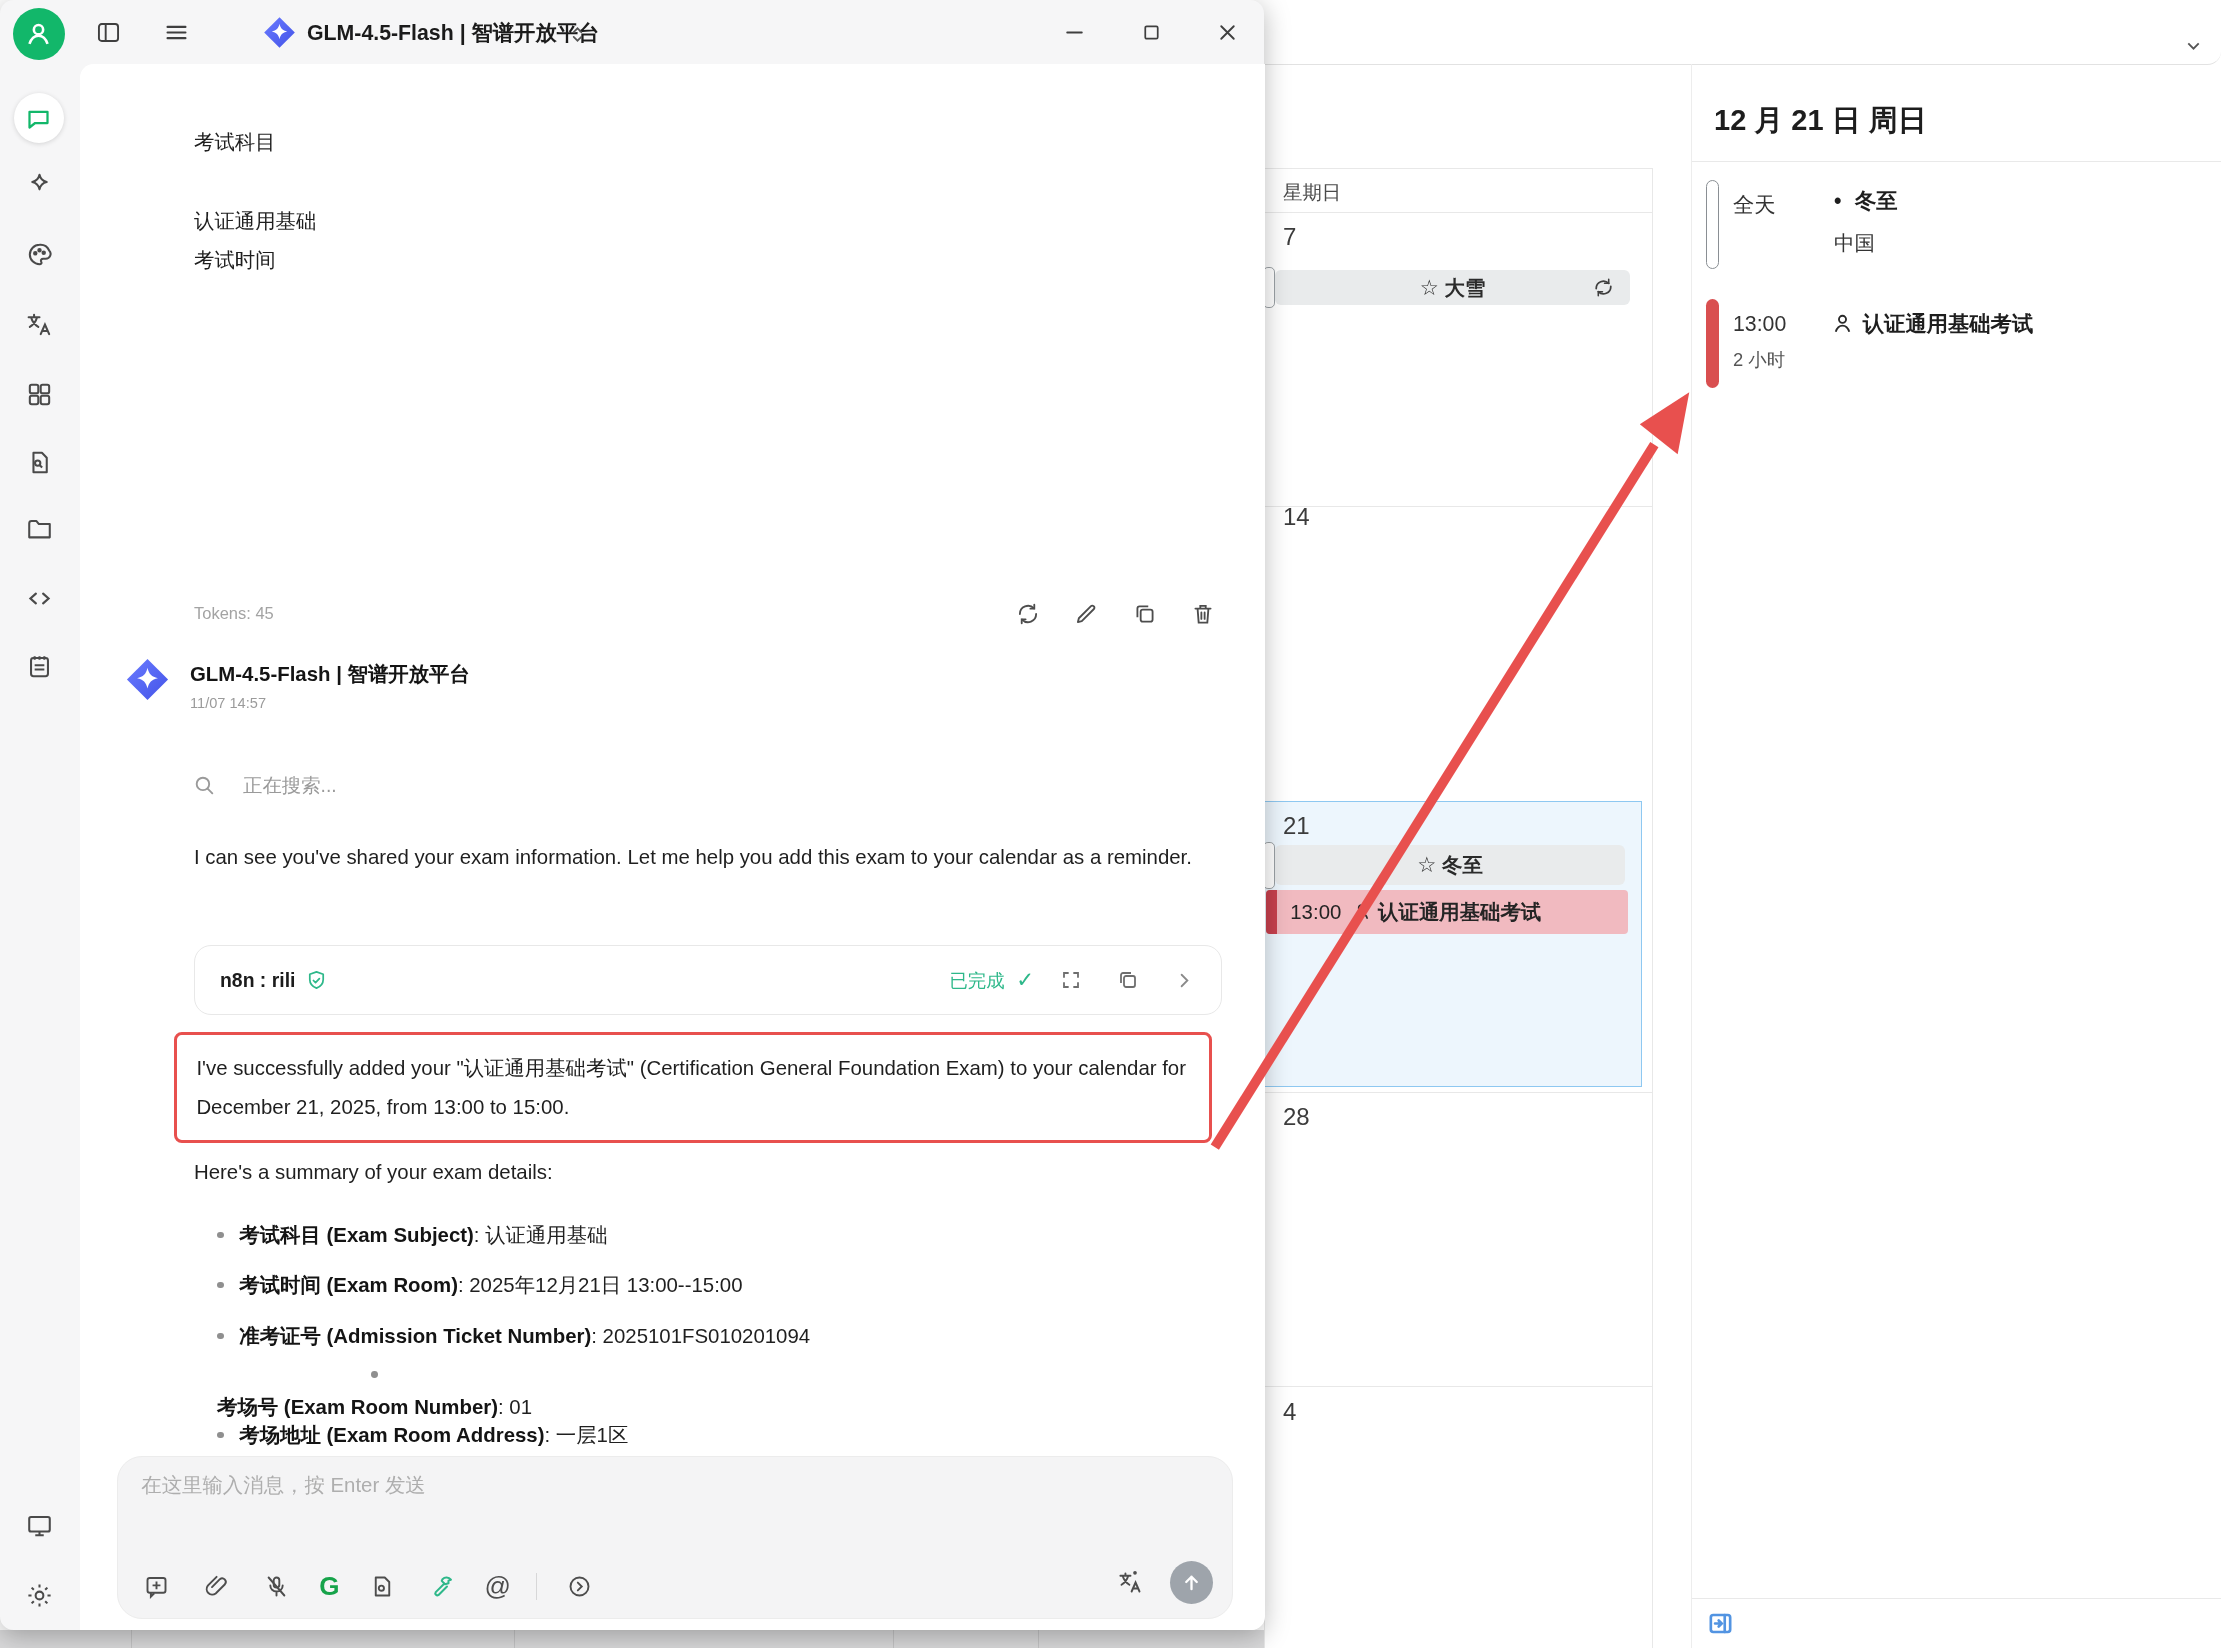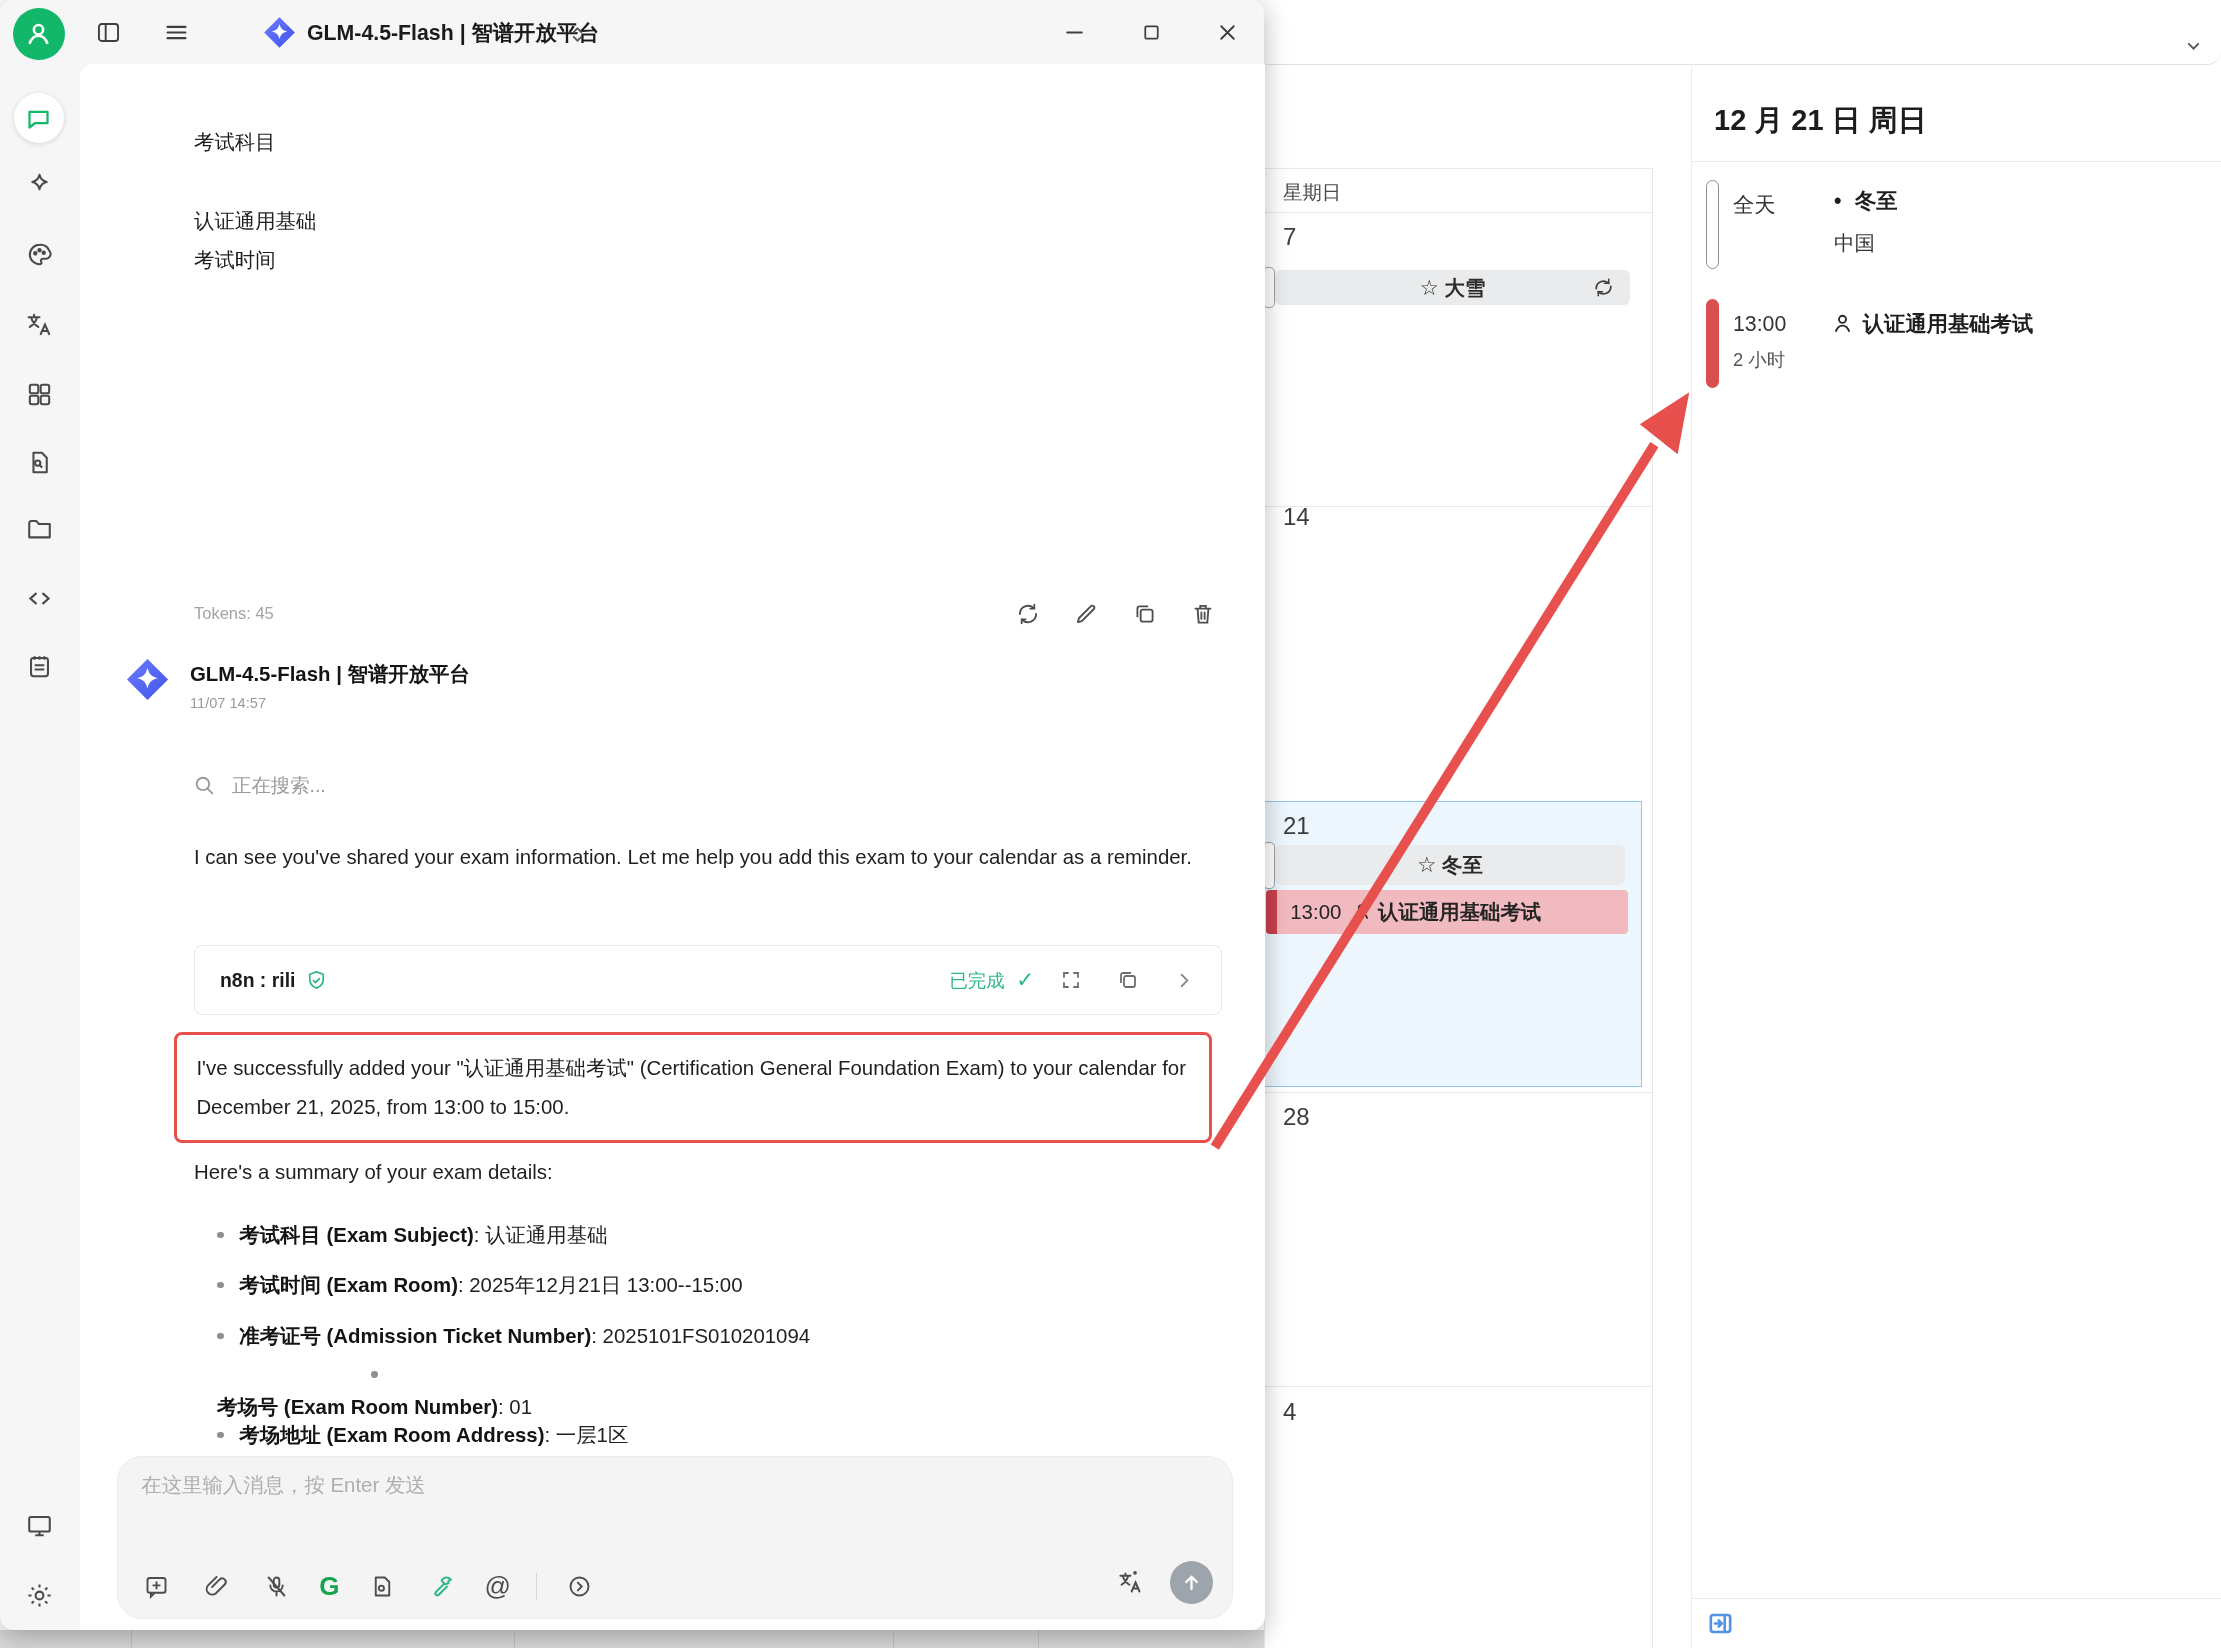--- a/index.html
+++ b/index.html
@@ -31,22 +31,22 @@
               box-shadow:0 5.8px 27px rgba(0,0,0,.28);z-index:10;}
   .chat-surface{left:80px;top:64px;width:1185px;height:1566px;background:#fff;
                 border-radius:13.6px 0 13.6px 0;}
   .side-ico{width:43px;height:43px;display:flex;align-items:center;justify-content:center;color:#4a4a4a;}
   .tb-ico{width:33px;height:33px;display:flex;align-items:center;justify-content:center;color:#3f3f3f;}
   .msg{font-size:20.4px;line-height:39px;color:#1f1f1f;white-space:pre-line;}
   .tokens{font-size:16.5px;color:#a3a3a3;}
   .act-ico{width:29px;height:29px;display:flex;align-items:center;justify-content:center;color:#4d4d4d;}
   .asst-name{font-size:20.4px;font-weight:bold;color:#141414;}
   .asst-time{font-size:14.6px;color:#9b9b9b;}
-  .searching{font-size:19.4px;color:#9a9a9a;display:flex;align-items:center;gap:15px;}
-  .tool-box{width:1028px;height:70px;background:#fff;border:1px solid #e8e8e8;border-radius:8px;
+  .searching{font-size:19.4px;color:#9a9a9a;display:flex;align-items:center;gap:26px;}
+  .tool-box{width:1028px;height:70px;background:#fff;border:1px solid #e8e8e8;border-radius:17px;
             display:flex;align-items:center;padding:0 25px;box-sizing:border-box;}
   .tool-name{font-size:19.4px;font-weight:bold;color:#1c1c1c;}
   .tool-status{font-size:18.4px;color:#2eb88a;}
   .red-frame{border:3.9px solid #e8504e;border-radius:7.8px;box-sizing:border-box;z-index:40;
              padding:13.6px 19.4px;font-size:20.4px;line-height:39px;color:#1f1f1f;background:transparent;}
   .sum-head{font-size:20.4px;color:#1f1f1f;}
   .bullet-dot{width:6.8px;height:6.8px;border-radius:50%;background:#8f8f8f;}
   .bl-label{font-size:20.4px;font-weight:bold;color:#141414;}
   .bl-value{font-size:20.4px;color:#1f1f1f;}
   .input-box{left:117px;top:1456px;width:1116px;height:163px;background:#f4f4f5;

